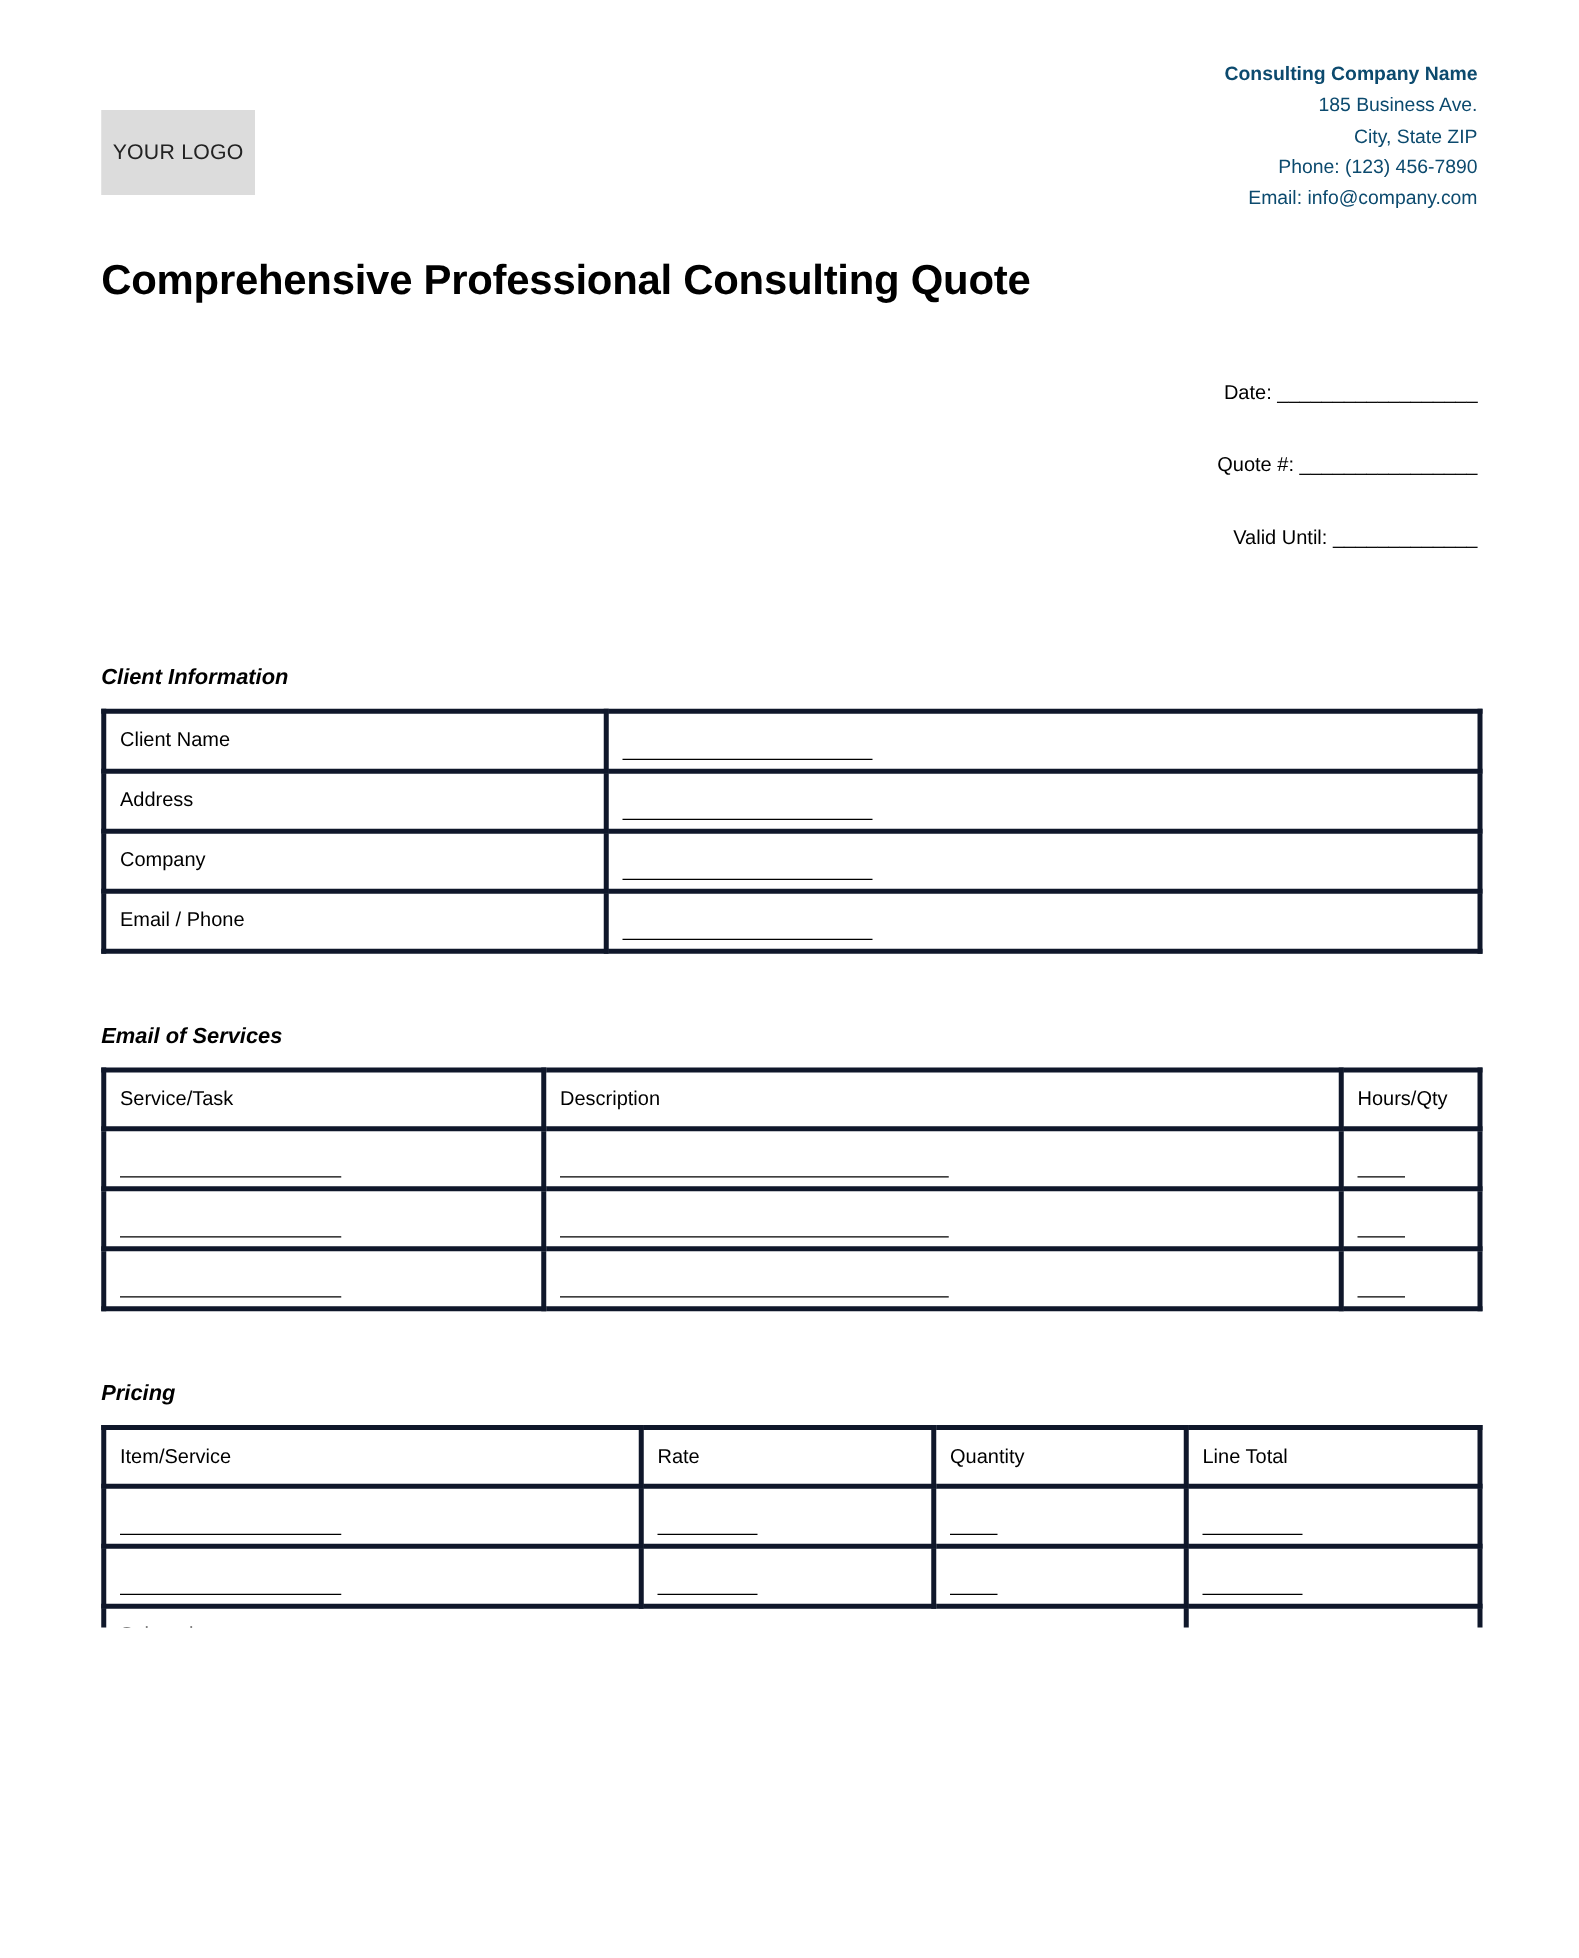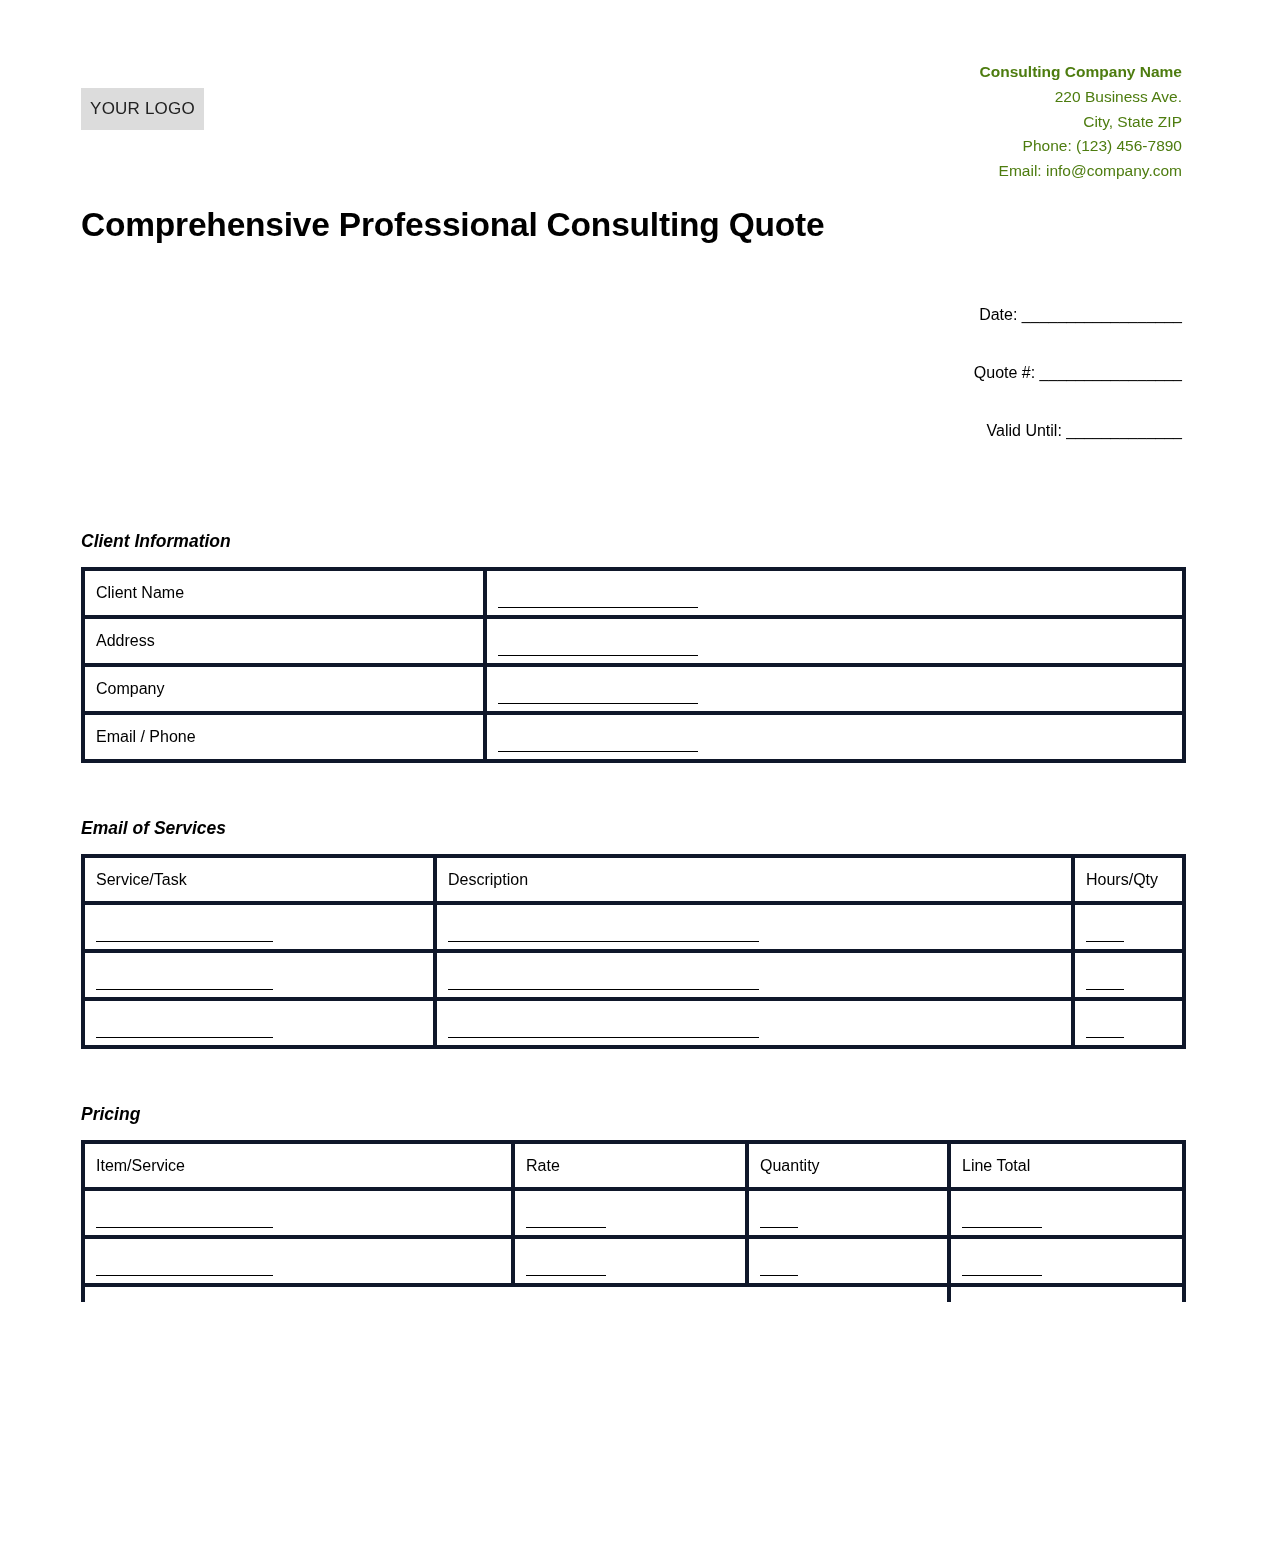--- a/index.html
+++ b/index.html
@@ -42,35 +42,35 @@
   }
 
   
   .header {
     position: relative;
     height: 131px;
   }
   .company-block {
     position: absolute;
     right: 0;
-    top: 60px;
+    top: 48px;
     text-align: right;
     font-size: 15.5px;
     line-height: 24.8px;
-    color: #4d7c0f;
+    color: #0c4a6e;
   }
   .company-name {
     font-weight: bold;
   }
   .logo-box {
     position: absolute;
     left: 0;
     top: 88px;
     width: 123px;
-    height: 42px;
+    height: 68px;
     background: #dcdcdc;
     display: flex;
     align-items: center;
     justify-content: center;
     font-size: 17px;
     color: #222;
     letter-spacing: 0.2px;
   }
 
   
@@ -170,21 +170,21 @@
 <div class="page">
   <div class="doc-clip">
   <div class="doc-inner">
 
     <div class="header">
       <div class="logo-box">
         <span>YOUR LOGO</span>
       </div>
       <div class="company-block">
         <div class="company-name">Consulting Company Name</div>
-        <div>220 Business Ave.</div>
+        <div>185 Business Ave.</div>
         <div>City, State ZIP</div>
         <div>Phone: (123) 456-7890</div>
         <div>Email: info@company.com</div>
       </div>
     </div>
 
     <h1 class="doc-title">Comprehensive Professional Consulting Quote</h1>
 
     <div class="meta-lines">
       <div>Date: __________________</div>

